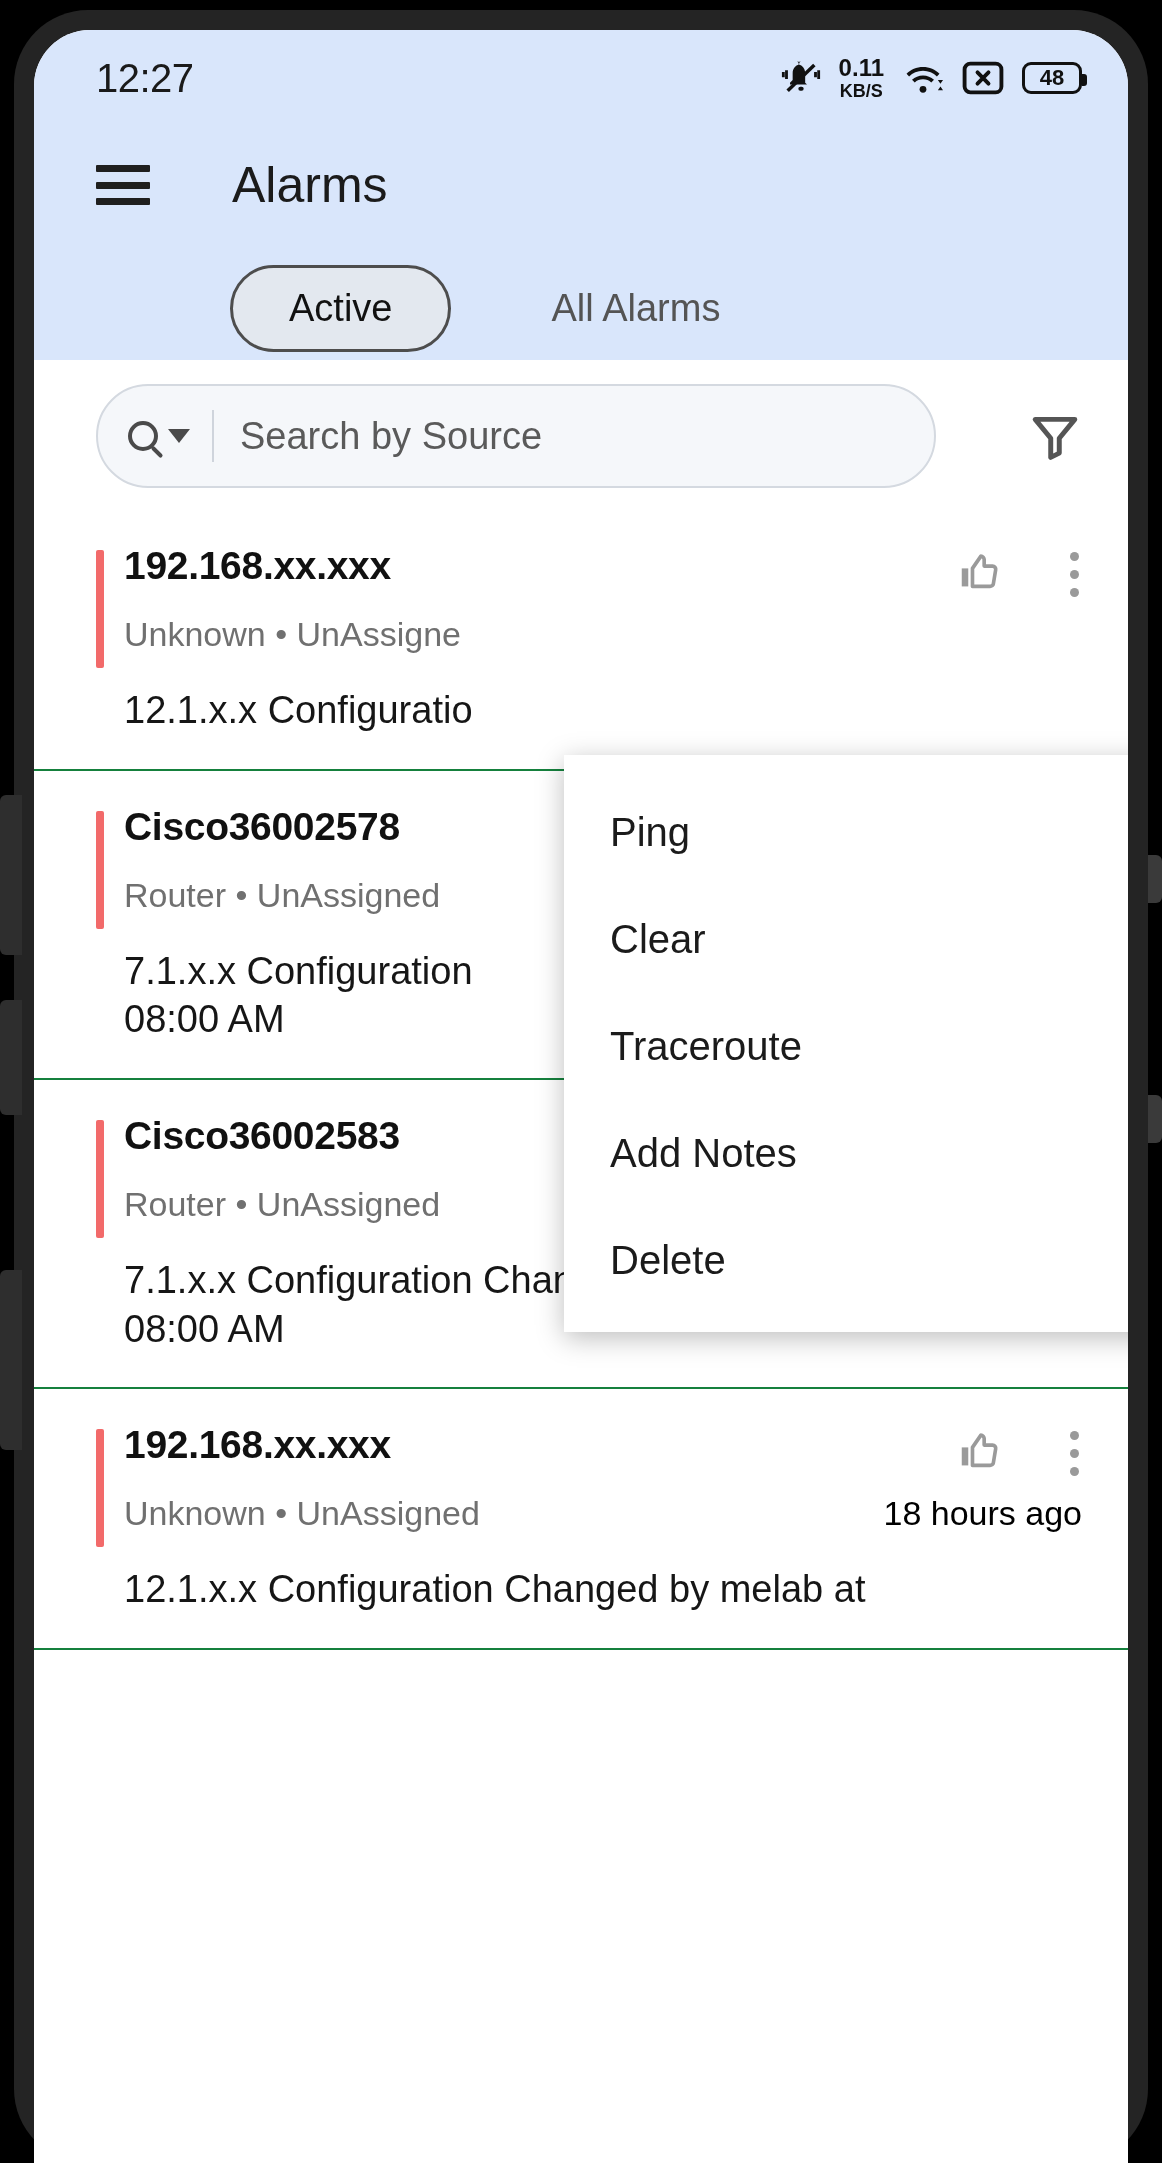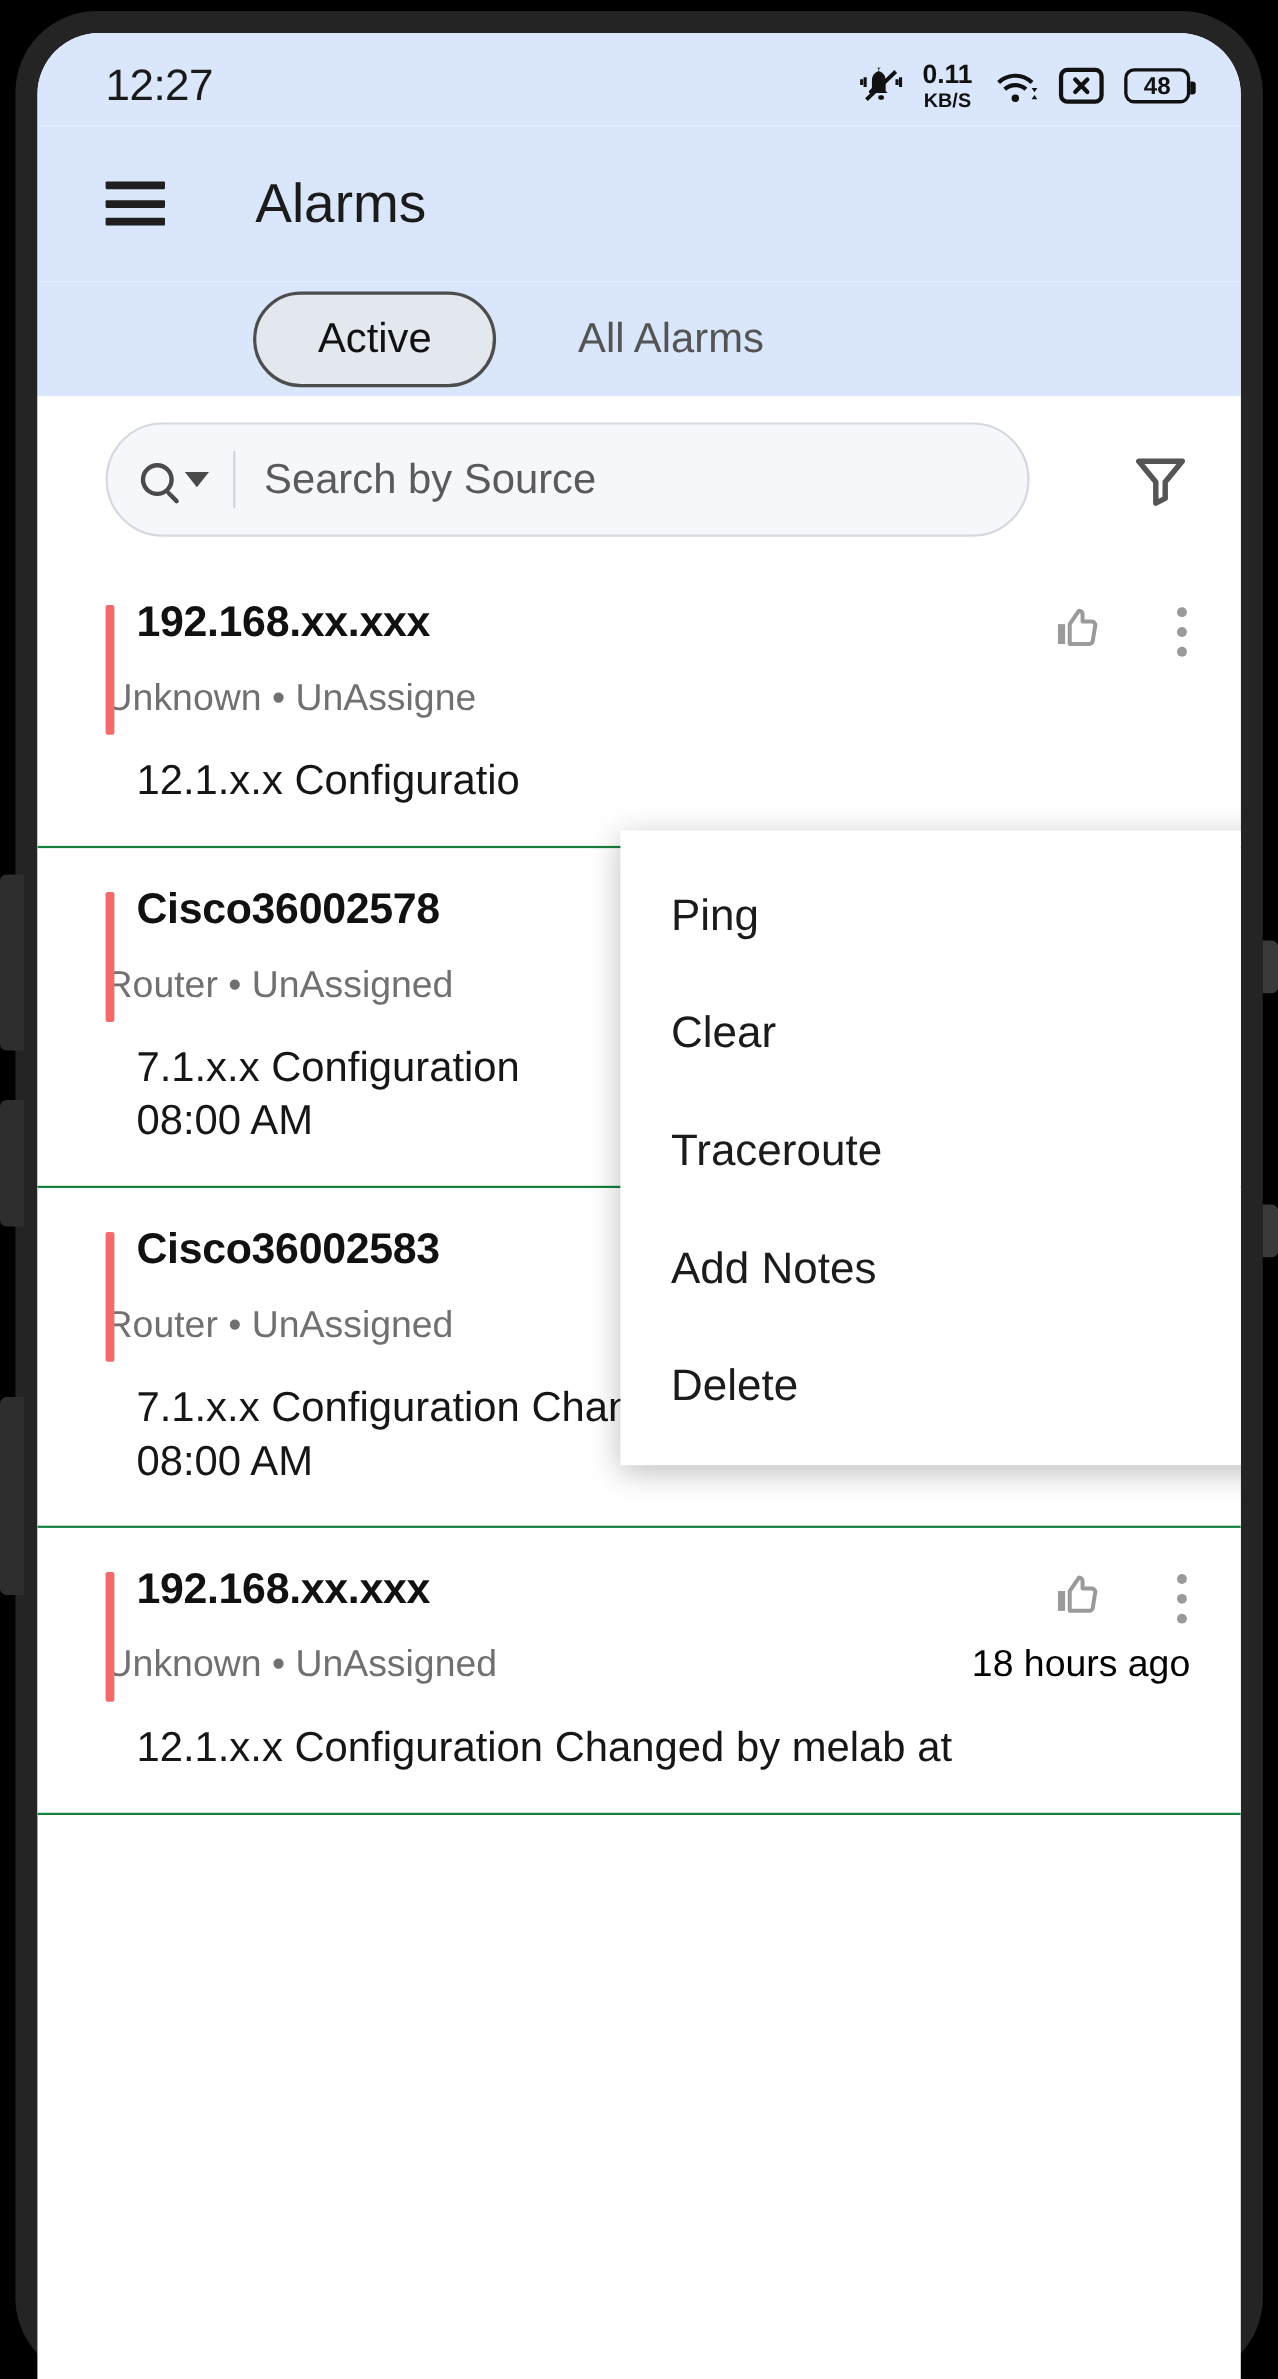--- a/index.html
+++ b/index.html
@@ -121,21 +121,21 @@
     margin-left: 82px;
   }
 
   
   #tab-bar {
     background: #d9e6fb;
     height: 104px;
     display: flex;
     align-items: center;
     padding-left: 196px;
-    gap: 74px;
+    gap: 100px;
   }
   .tab {
     font-size: 38px;
     color: #545454;
     cursor: pointer;
     white-space: nowrap;
   }
   .tab.active {
     color: #111;
     background: #e3e8ef;
@@ -239,20 +239,21 @@
   .thumb-icon { cursor: pointer; }
   .kebab {
     width: 9px;
     display: flex; flex-direction: column; gap: 9px;
     cursor: pointer;
     padding: 4px 12px;
   }
   .kebab i { width: 9px; height: 9px; border-radius: 50%; background: #9a9a9a; display: block; }
   .card-sub-row {
     display: flex; align-items: baseline;
+    padding-left: 28px;
     margin-top: 14px;
   }
   .card-sub {
     font-size: 34px;
     color: #707070;
   }
   .card-time {
     margin-left: auto;
     font-size: 34px;
     color: #000000;

